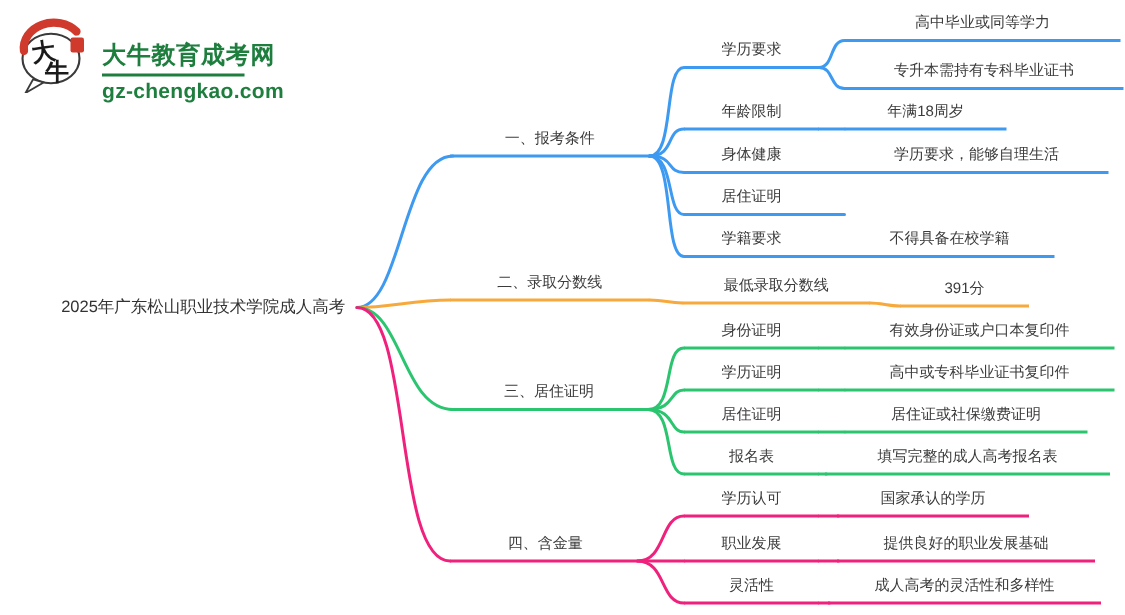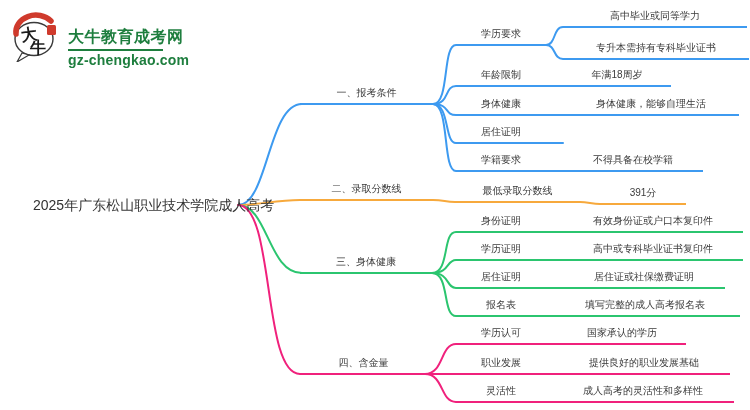--- a/index.html
+++ b/index.html
@@ -9,21 +9,21 @@
   .node{
     position:absolute;height:20px;line-height:20px;
     font-size:10px;color:#3b3b3b;text-align:center;white-space:nowrap;
     border-bottom:2px solid transparent;
   }
   .plain{border-bottom:none;}
   .b1{border-color:#3D9AF0;}
   .b2{border-color:#F7A93C;}
   .b3{border-color:#2BC56F;}
   .b4{border-color:#F0217C;}
-  .root-label{font-size:14px;color:#333;text-align:center;}
+  .root-label{font-size:11px;color:#333;text-align:center;}
   .logo{position:absolute;left:10px;top:10px;width:190px;height:52px;}
   .logo-title{position:absolute;left:58px;top:17px;font-size:16px;font-weight:bold;color:#1E7E3E;letter-spacing:0.5px;}
   .logo-divider{position:absolute;left:58px;top:39px;width:95px;height:2px;background:#1E7E3E;}
   .logo-url{position:absolute;left:58px;top:42px;font-size:14px;font-weight:bold;color:#1E7E3E;letter-spacing:0.2px;}
 </style>
 </head>
 <body>
 
 <div class="stage">
 
@@ -85,30 +85,30 @@
 
   <div class="node plain root-label" style="left:33px;top:195px;width:205px;">2025年广东松山职业技术学院成人高考</div>
 
   <div class="node b1" style="left:300px;top:83px;width:133px;">一、报考条件</div>
   <div class="node b1" style="left:456px;top:24px;width:90px;">学历要求</div>
   <div class="node b1" style="left:563px;top:6px;width:184px;">高中毕业或同等学力</div>
   <div class="node b1" style="left:563px;top:38px;width:186px;">专升本需持有专科毕业证书</div>
   <div class="node b1" style="left:456px;top:65px;width:90px;">年龄限制</div>
   <div class="node b1" style="left:563px;top:65px;width:108px;">年满18周岁</div>
   <div class="node b1" style="left:456px;top:94px;width:90px;">身体健康</div>
-  <div class="node b1" style="left:563px;top:94px;width:176px;">身体健康，能够自理生活</div>
+  <div class="node b1" style="left:563px;top:94px;width:176px;">学历要求，能够自理生活</div>
   <div class="node b1" style="left:456px;top:122px;width:90px;">居住证明</div>
   <div class="node b1" style="left:456px;top:150px;width:90px;">学籍要求</div>
   <div class="node b1" style="left:563px;top:150px;width:140px;">不得具备在校学籍</div>
 
   <div class="node b2" style="left:300px;top:179px;width:133px;">二、录取分数线</div>
   <div class="node b2" style="left:455px;top:181px;width:125px;">最低录取分数线</div>
   <div class="node b2" style="left:600px;top:183px;width:86px;">391分</div>
 
-  <div class="node b3" style="left:300px;top:252px;width:132px;">三、身体健康</div>
+  <div class="node b3" style="left:300px;top:252px;width:132px;">三、居住证明</div>
   <div class="node b3" style="left:456px;top:211px;width:90px;">身份证明</div>
   <div class="node b3" style="left:563px;top:211px;width:180px;">有效身份证或户口本复印件</div>
   <div class="node b3" style="left:456px;top:239px;width:90px;">学历证明</div>
   <div class="node b3" style="left:563px;top:239px;width:180px;">高中或专科毕业证书复印件</div>
   <div class="node b3" style="left:456px;top:267px;width:90px;">居住证明</div>
   <div class="node b3" style="left:563px;top:267px;width:162px;">居住证或社保缴费证明</div>
   <div class="node b3" style="left:456px;top:295px;width:90px;">报名表</div>
   <div class="node b3" style="left:550px;top:295px;width:190px;">填写完整的成人高考报名表</div>
 
   <div class="node b4" style="left:300px;top:353px;width:127px;">四、含金量</div>

